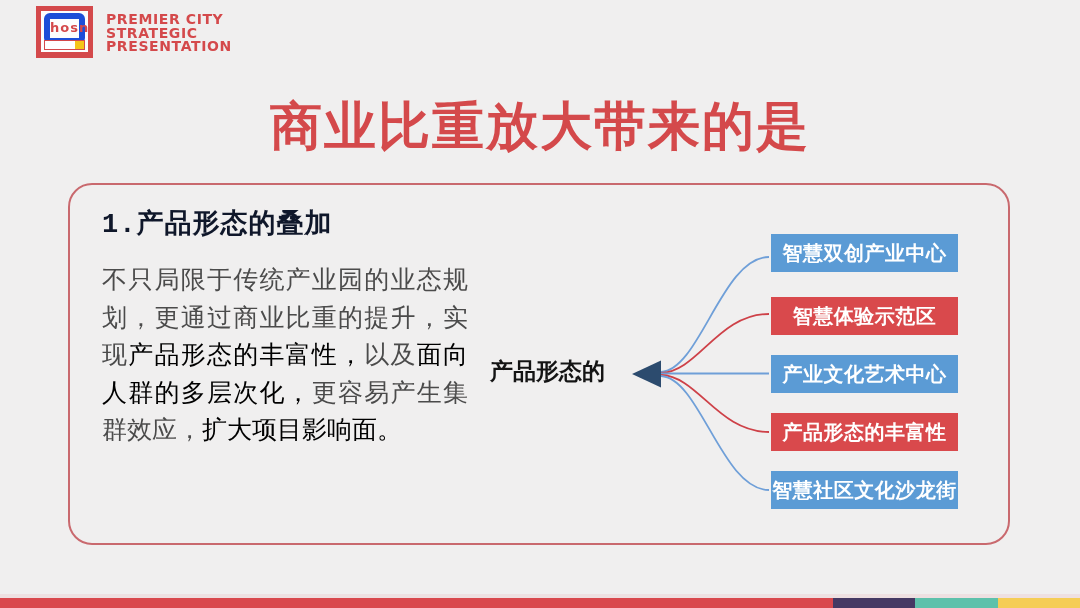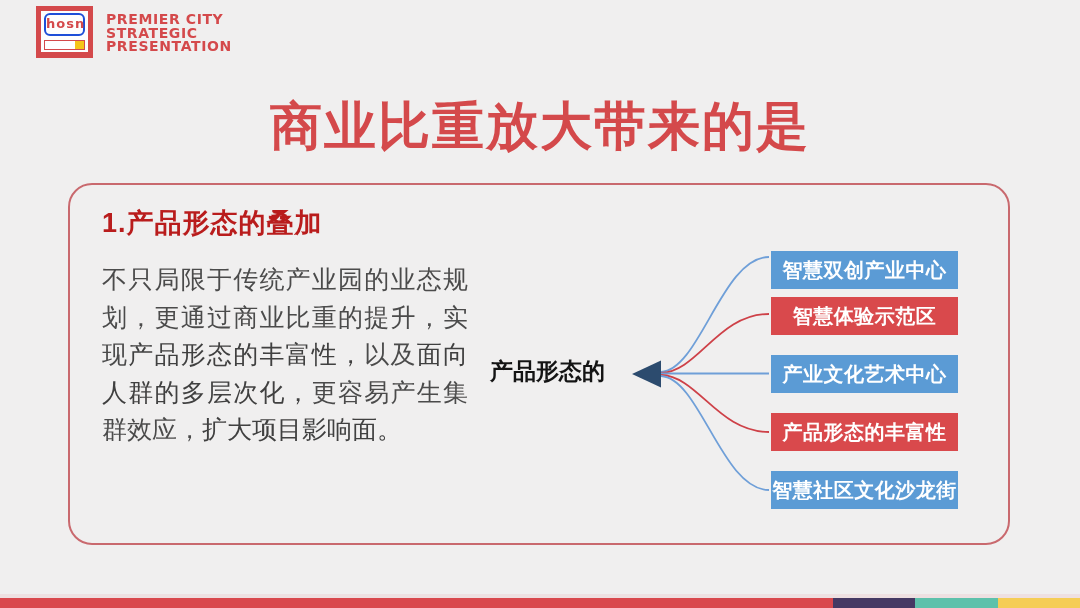--- a/index.html
+++ b/index.html
@@ -2,53 +2,53 @@
 <html><head>
 <meta charset="utf-8">
 <style>
   html,body { margin:0; padding:0; }
   body { font-family:"DejaVu Sans","Liberation Sans",sans-serif; }
   .slide { position:relative; width:1080px; height:608px; background:#F0EFEF; overflow:hidden; }
 
   
   .logo { position:absolute; left:36px; top:6px; width:57px; height:52px; background:#D4494B; }
   .logo-inner { position:absolute; left:5px; right:5px; top:5px; bottom:6px; background:#FDFDFD; }
-  .logo-hosn { position:absolute; left:3px; right:3px; top:2px; height:19px; border:2px solid #1d4ed8;
+  .logo-hosn { position:absolute; left:3px; right:3px; top:2px; height:19px; border:6px solid #1d4ed8;
                border-radius:6px; color:#D4494B; font-weight:bold; font-size:13px; line-height:18px;
                text-align:center; letter-spacing:1px; }
   .logo-bar { position:absolute; left:3px; right:3px; bottom:2px; height:8px; border:1.5px solid #D4494B; background:#fff; }
   .logo-dot { position:absolute; right:0; top:0; bottom:0; width:9px; background:#F5C518; }
   .brand-tagline { position:absolute; left:106px; top:13px; color:#D4494B; font-weight:bold;
                    font-size:14px; line-height:13.5px; letter-spacing:0.6px; }
 
   
   .slide-title { position:absolute; left:0; right:0; top:92px; text-align:center;
                  font-family:"DejaVu Serif","Liberation Serif",serif;
                  font-size:52px; font-weight:bold; color:#D4494B; letter-spacing:2px; }
 
   
   .card { position:absolute; left:68px; top:183px; width:942px; height:362px;
           border:2.5px solid #C9696E; border-radius:24px; box-sizing:border-box; }
   .card-heading { position:absolute; left:32px; top:20px;
-                  font-family:Liberation Sans, sans-serif;
-                  font-size:27px; font-weight:bold; color:#b91c1c; letter-spacing:1px; }
+                  font-family:Liberation Mono, monospace;
+                  font-size:27px; font-weight:bold; color:#0f172a; letter-spacing:1px; }
   .card-paragraph { position:absolute; left:32px; top:76px; width:366px;
                     font-size:25px; line-height:37.5px; color:#4B4B4B; text-align:justify; }
   .seg-dark { color:#4B4B4B; }
-  .seg-red { color:#404040; }
+  .seg-red { color:#000000; }
 
   
   .center-label { position:absolute; left:420px; top:171px; width:170px; text-align:left;
                   font-size:23px; font-weight:bold; color:#141414; line-height:30px; }
   .connector-svg { position:absolute; left:0; top:0; width:1080px; height:608px; pointer-events:none; }
   .node-box { position:absolute; left:701px; width:187px; height:38px; line-height:38px;
               text-align:center; color:#FFFFFF; font-size:20px; font-weight:bold; letter-spacing:0.5px; }
   .node-blue { background:#5B9BD5; }
   .node-red  { background:#D9494C; }
-  .nb1 { top:66px;text-align:center; } .nb2 { top:112px; } .nb3 { top:170px;font-family:Liberation Serif, serif; } .nb4 { top:228px; } .nb5 { top:286px; }
+  .nb1 { top:49px;text-align:center; } .nb2 { top:112px; } .nb3 { top:170px;font-family:Liberation Serif, serif; } .nb4 { top:228px; } .nb5 { top:286px; }
 
   
   .bar-soft   { position:absolute; left:0;    top:594px; width:1080px; height:4px;  background:#EEE0E1; }
   .bar-red    { position:absolute; left:0;    top:598px; width:833px;  height:10px; background:#D9484D; }
   .bar-purple { position:absolute; left:833px; top:598px; width:82px;  height:10px; background:#453963; }
   .bar-teal   { position:absolute; left:915px; top:598px; width:83px;  height:10px; background:#5EC1AB; }
   .bar-yellow { position:absolute; left:998px; top:598px; width:82px;  height:10px; background:#F5CD55; }
 </style>
 </head>
 <body>

